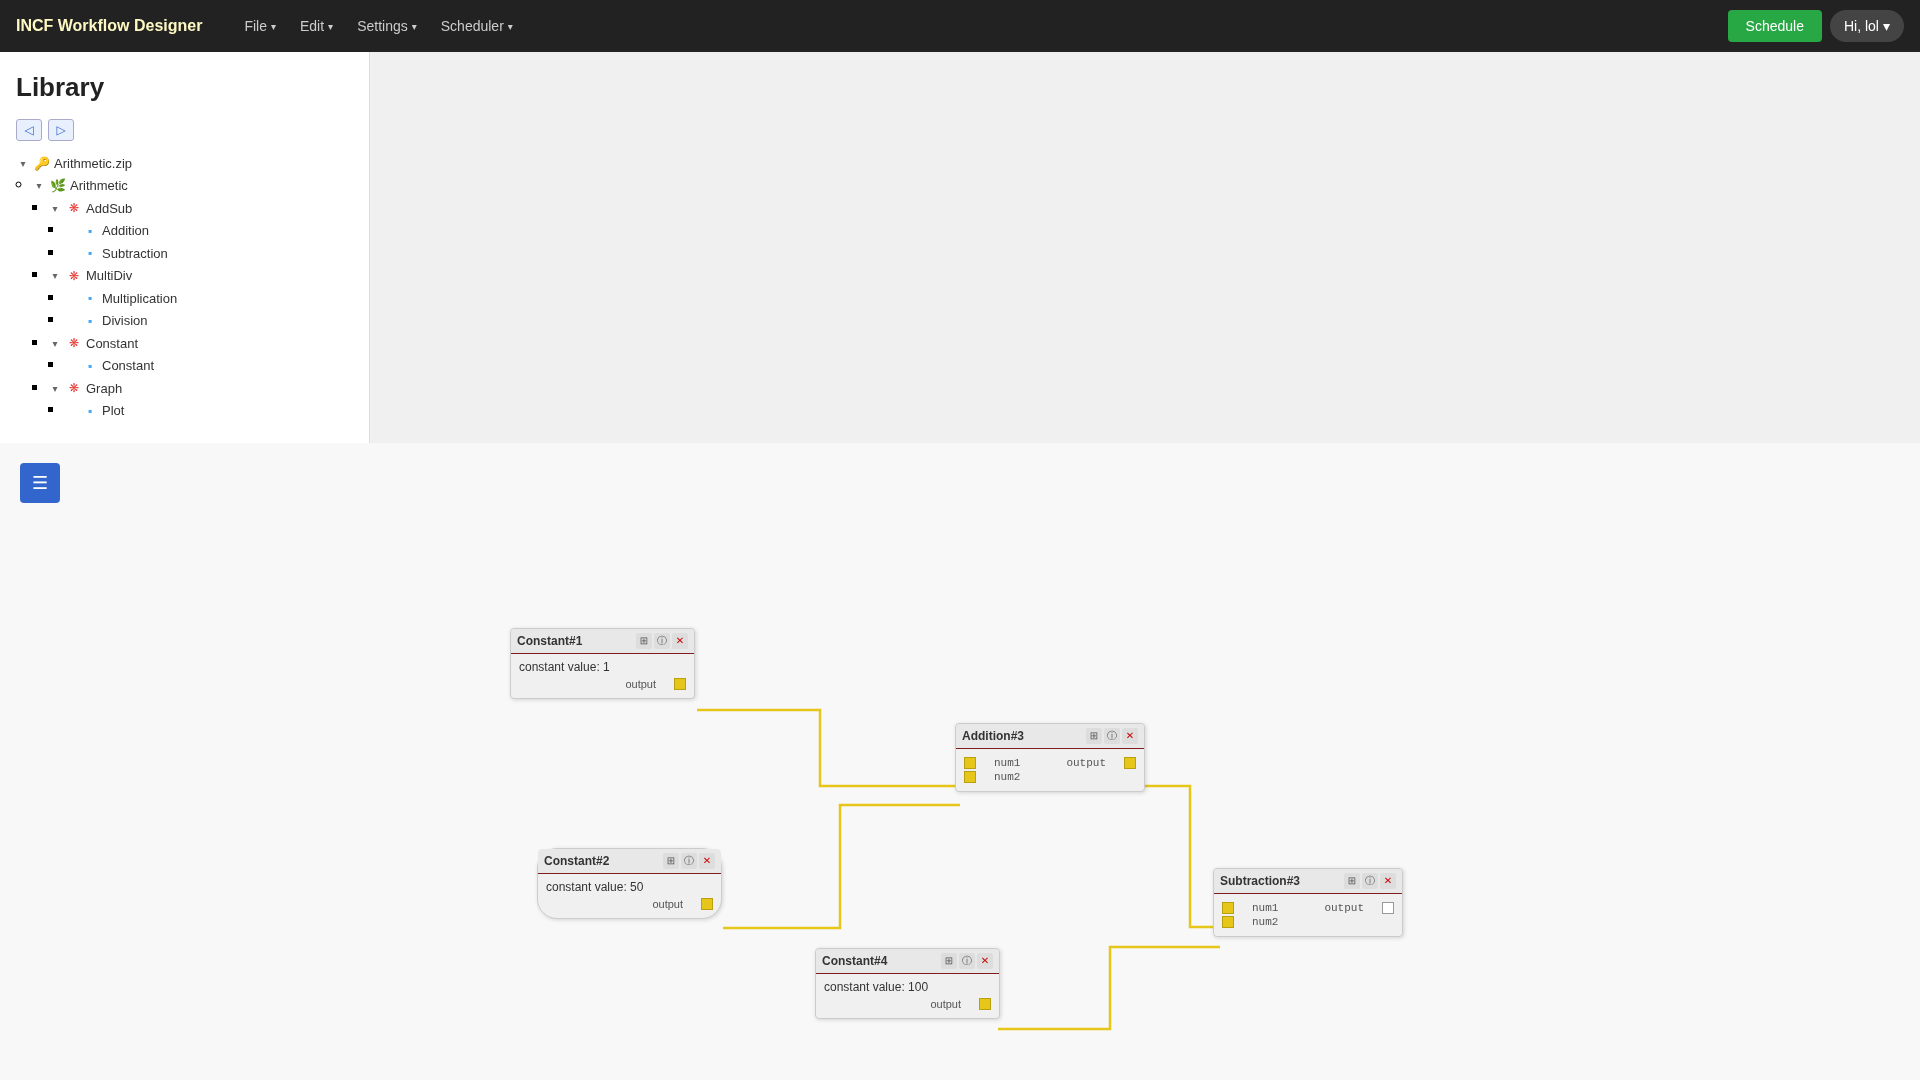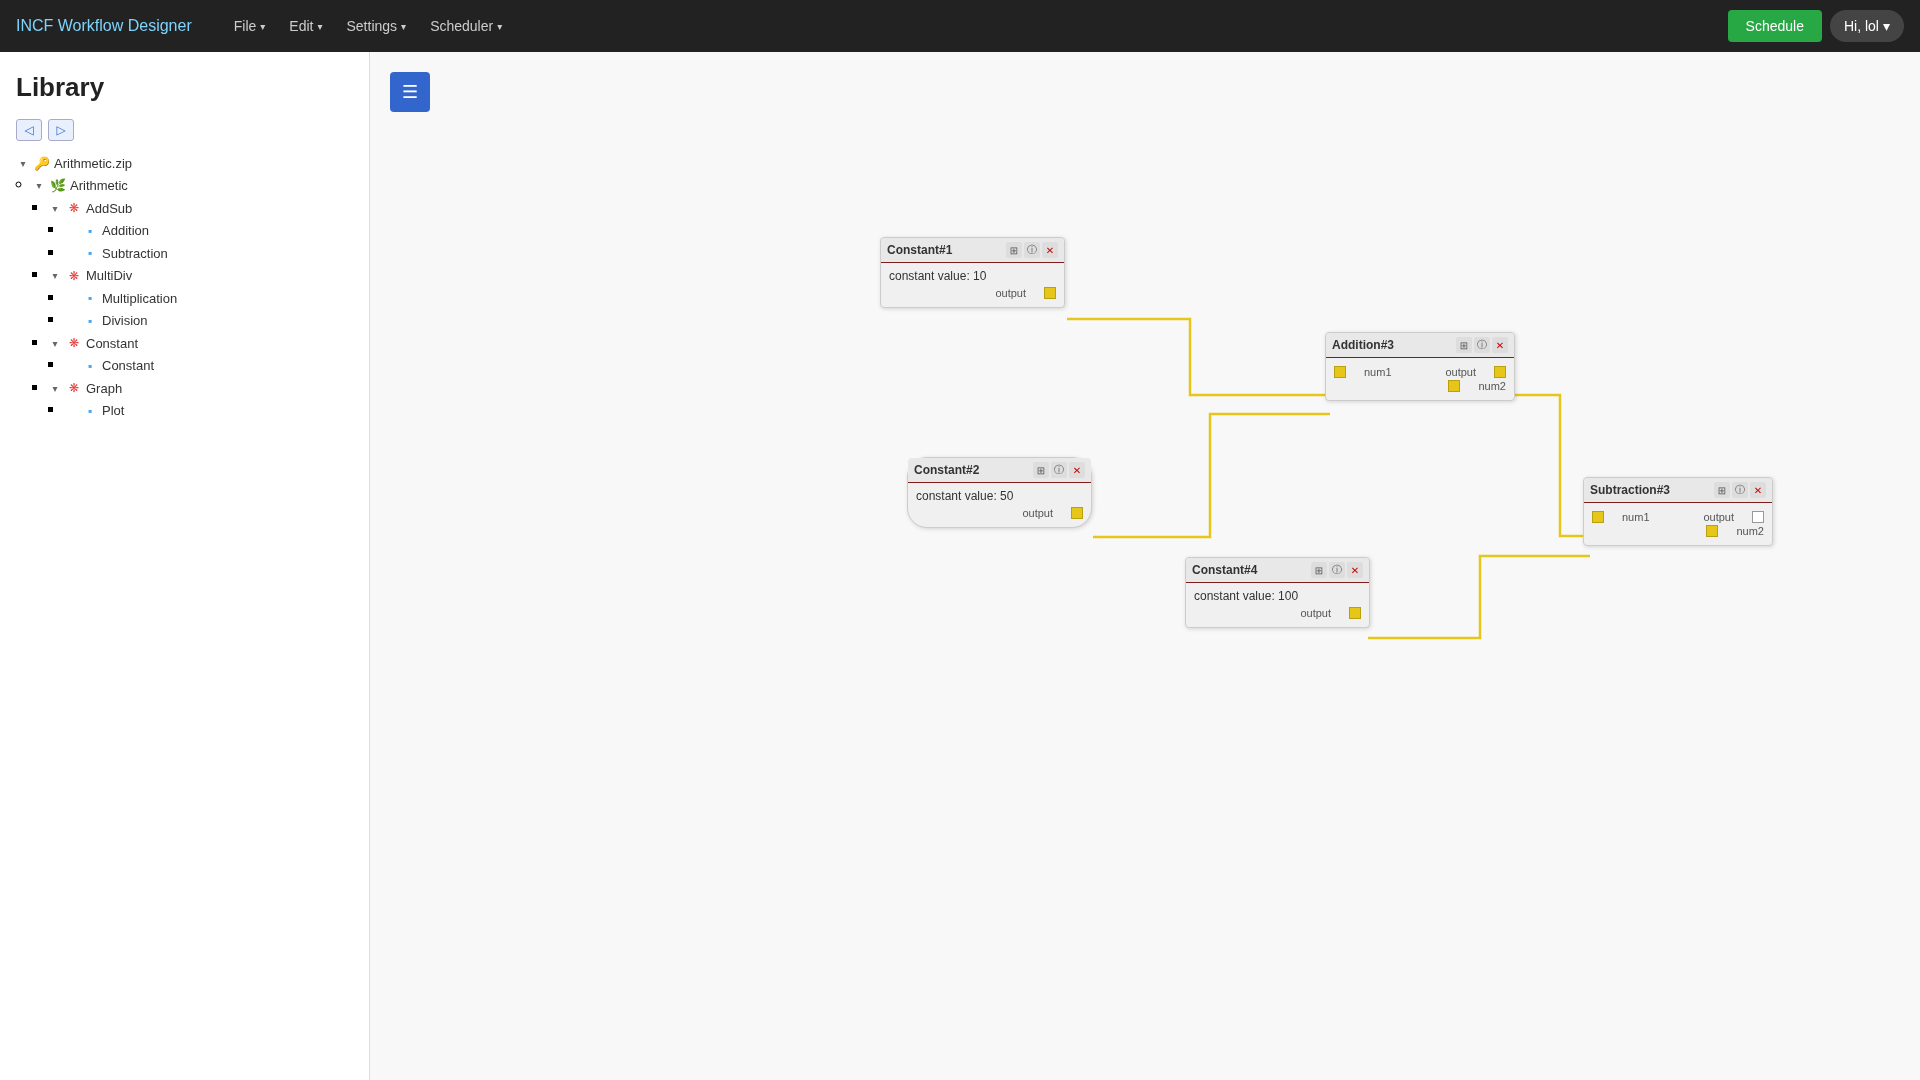--- a/index.html
+++ b/index.html
@@ -13,22 +13,22 @@
       display: flex;
       align-items: center;
       padding: 0 16px;
       gap: 24px;
       position: fixed;
       top: 0; left: 0; right: 0;
       z-index: 100;
     }
     #header .app-title {
       font-size: 16px;
-      font-weight: 400;
-      color: #7dd3fc;
+      font-weight: 700;
+      color: #fef9c3;
       margin-right: 8px;
     }
     .nav-menu {
       display: flex;
       gap: 4px;
     }
     .nav-menu-item {
       color: #ccc;
       font-size: 14px;
       padding: 6px 10px;
@@ -66,20 +66,21 @@
       display: flex;
       align-items: center;
       gap: 4px;
     }
 
     
     #main {
       display: flex;
       height: 100vh;
       padding-top: 52px;
+      flex-direction: column;
     }
 
     
     #sidebar {
       width: 370px;
       background: #fff;
       border-right: 1px solid #ddd;
       padding: 20px 16px;
       overflow-y: auto;
       flex-shrink: 0;
@@ -219,21 +220,22 @@
       margin-bottom: 4px;
     }
     .node-port-row {
       display: flex;
       align-items: center;
       justify-content: flex-end;
       margin: 2px 0;
       gap: 18px;
     }
     .node-port-row.left {
-      justify-content: flex-end;
+      justify-content: flex-start;
+      font-family: Liberation Mono, monospace;
     }
     .port-label {
       font-size: 11px;
       color: #555;
     }
     .port-dot {
       width: 12px;
       height: 12px;
       background: #e6c619;
       border: 1px solid #b8a010;
@@ -422,21 +424,21 @@
       <div class="wf-node" style="left:510px; top:185px; min-width:185px;">
         <div class="node-header">
           <span class="node-title">Constant#1</span>
           <div class="node-controls">
             <div class="node-ctrl-btn">⊞</div>
             <div class="node-ctrl-btn">ⓘ</div>
             <div class="node-ctrl-btn close">✕</div>
           </div>
         </div>
         <div class="node-body">
-          <div class="node-param">constant value: 10</div>
+          <div class="node-param">constant value: 1</div>
           <div class="node-port-row">
             <span class="port-label">output</span>
             <span class="port-dot"></span>
           </div>
         </div>
       </div>
 
       <div class="wf-node" style="left:537px; top:405px; min-width:185px;border-radius:20px;">
         <div class="node-header">
           <span class="node-title">Constant#2</span>

